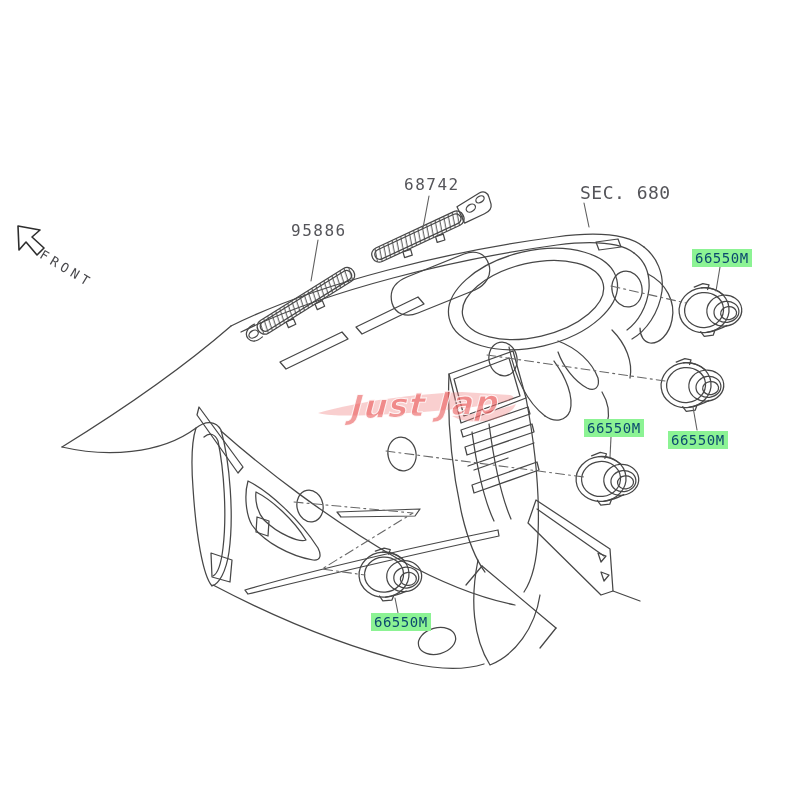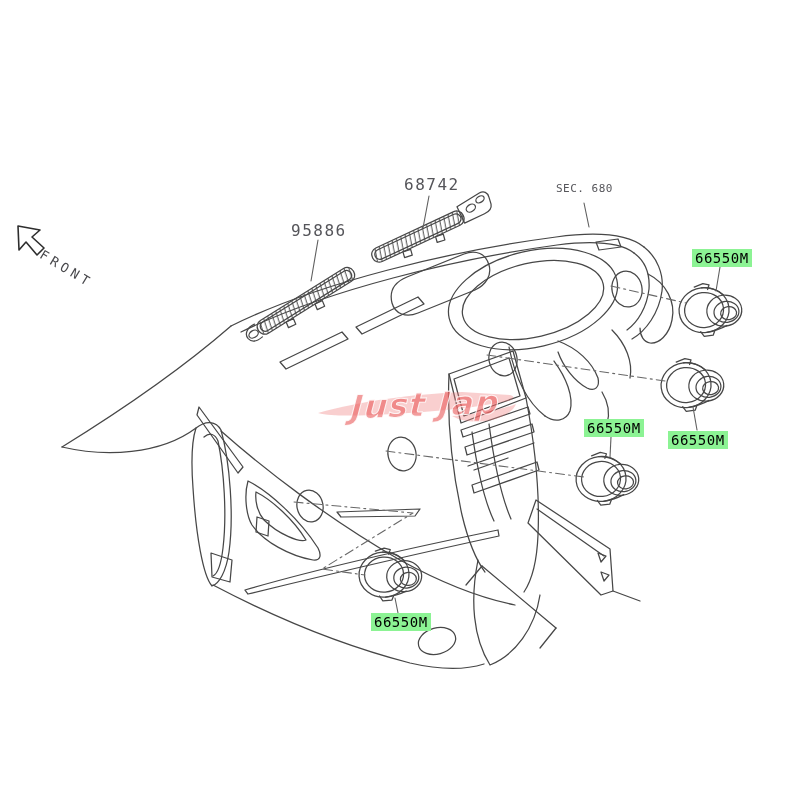--- a/index.html
+++ b/index.html
@@ -1,20 +1,20 @@
 <!DOCTYPE html>
 <html><head>
 <meta charset="utf-8">
 <style>
   html,body{margin:0;padding:0;background:#ffffff;}
   .stage{position:relative;width:800px;height:800px;background:#ffffff;overflow:hidden;
          font-family:"DejaVu Sans Mono","Liberation Mono",monospace;}
   svg.layer{position:absolute;left:0;top:0;width:800px;height:800px;}
   .plabel{position:absolute;color:#55555a;font-size:16px;letter-spacing:1.5px;white-space:nowrap;text-align:center;}
-  .glabel{position:absolute;background:#8cf394;color:#000000;font-size:14px;letter-spacing:.5px;
+  .glabel{position:absolute;background:#8cf394;color:#0c4a6e;font-size:14px;letter-spacing:.5px;
           padding:1px 3px;line-height:1.15;white-space:nowrap;cursor:pointer;}
   .front-label{position:absolute;left:45px;top:247px;transform:rotate(31deg);transform-origin:left top;
                font-size:13px;letter-spacing:4px;color:#48484c;}
   .wmtext{position:absolute;left:351px;top:385px;font-family:"DejaVu Sans","Liberation Sans",sans-serif;
           font-style:italic;font-weight:bold;font-size:33px;letter-spacing:1px;
           color:rgba(234,96,96,.62);transform:rotate(-2deg) skewX(-6deg);
           -webkit-text-stroke:1px rgba(255,255,255,.85);}
 </style>
 </head>
 <body>
@@ -164,20 +164,20 @@
       <path d="M318,413 C360,401 415,394 462,392 L510,395 C515,396 514,399 508,401 C470,409 420,413 372,415 C348,416 330,416 318,413 Z"></path>
       <path d="M452,416 C478,414 500,410 516,404 C514,410 506,416 492,420 C478,423 462,422 452,416 Z"></path>
     </g>
   </svg>
   <div class="wmtext">Just Jap</div>
 
   <div class="front-label">FRONT</div>
 
   <div class="plabel" style="left:291px;top:221px;">95886</div>
   <div class="plabel" style="left:404px;top:175px;">68742</div>
-  <div class="plabel" style="left:556px;top:182px;letter-spacing:.5px;font-size:11px;">SEC. 680</div>
+  <div class="plabel" style="left:580px;top:182px;letter-spacing:.5px;font-size:18px;">SEC. 680</div>
 
   <div class="glabel" style="left:692px;top:249px;">66550M</div>
   <div class="glabel" style="left:584px;top:419px;">66550M</div>
   <div class="glabel" style="left:668px;top:431px;">66550M</div>
   <div class="glabel" style="left:371px;top:613px;">66550M</div>
 
 </div>
 
 </body></html>

